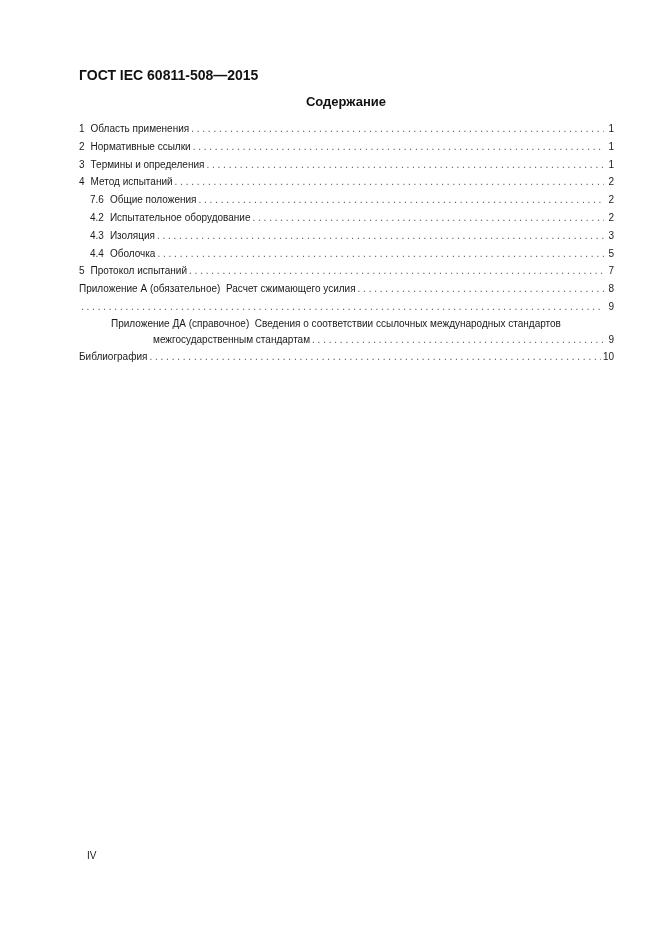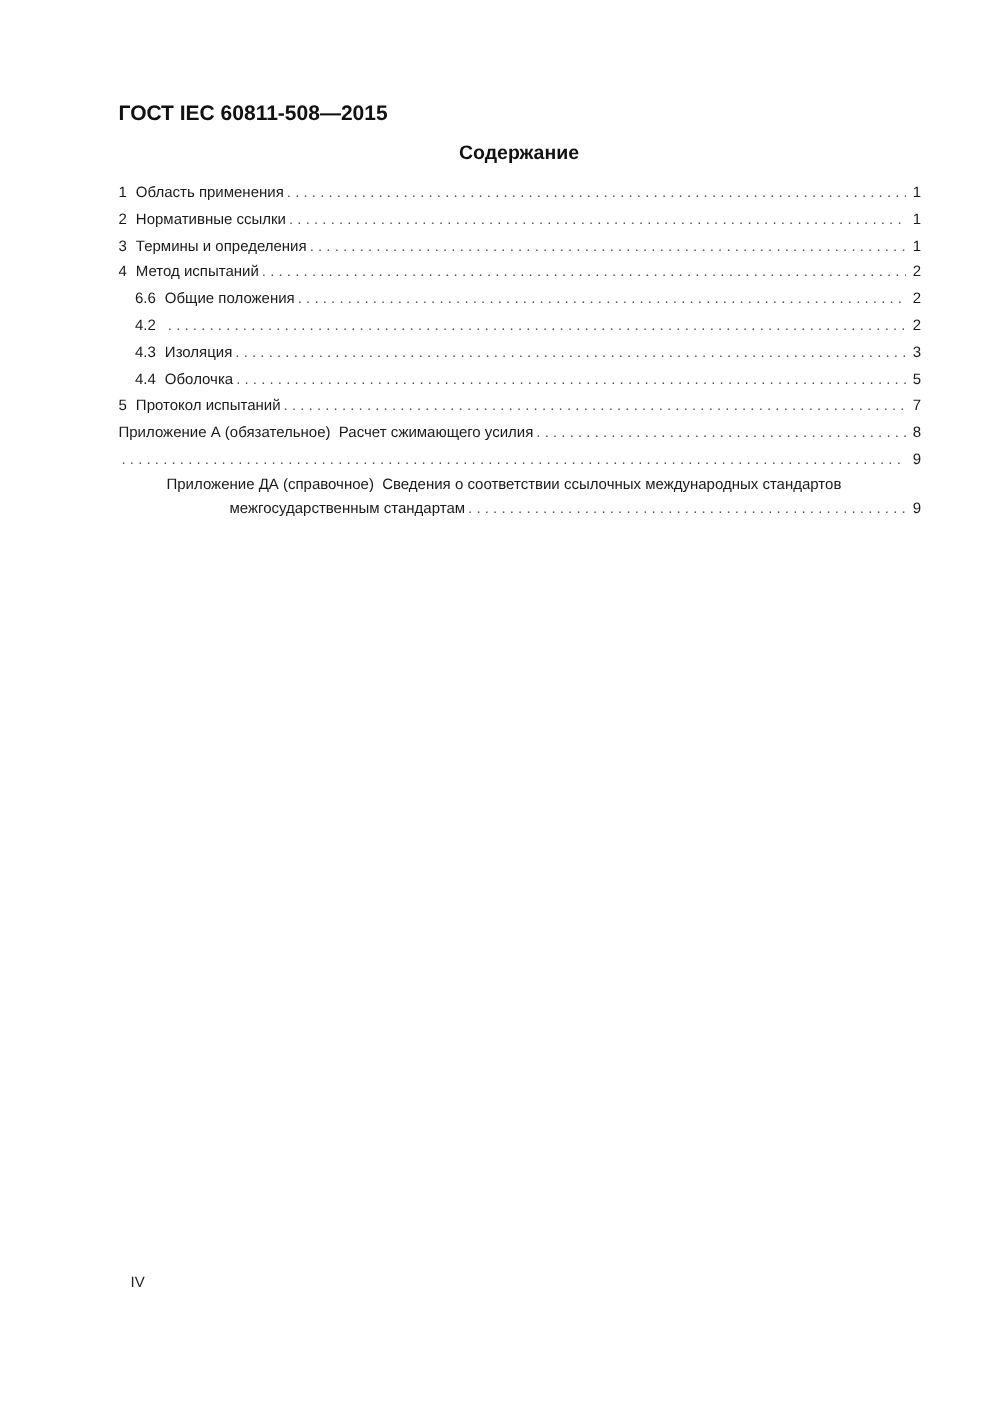--- a/index.html
+++ b/index.html
@@ -44,27 +44,28 @@
     <span class="dots"></span>
     <span class="pg">1</span>
   </div>
   <div class="row">
     <span class="num">4</span>
     <span class="txt">Метод испытаний</span>
     <span class="dots"></span>
     <span class="pg">2</span>
   </div>
   <div class="row lvl2">
-    <span class="num">6.6</span>
+    <span class="num">7.6</span>
     <span class="txt">Общие положения</span>
     <span class="dots"></span>
     <span class="pg">2</span>
   </div>
   <div class="row lvl2">
     <span class="num">4.2</span>
+    <span class="txt">Испытательное оборудование</span>
     <span class="dots"></span>
     <span class="pg">2</span>
   </div>
   <div class="row lvl2">
     <span class="num">4.3</span>
     <span class="txt">Изоляция</span>
     <span class="dots"></span>
     <span class="pg">3</span>
   </div>
   <div class="row lvl2">
@@ -91,15 +92,20 @@
   <div>
     <div class="row multi1">
       <span class="txt" style="white-space:pre">Приложение ДА (справочное)  Сведения о соответствии ссылочных международных стандартов</span>
     </div>
     <div class="row cont">
       <span class="txt">межгосударственным стандартам</span>
       <span class="dots"></span>
       <span class="pg">9</span>
     </div>
   </div>
+  <div class="row">
+    <span class="txt">Библиография</span>
+    <span class="dots"></span>
+    <span class="pg">10</span>
+  </div>
 </div>
 
 <div class="footer">IV</div>
 
 </body></html>

